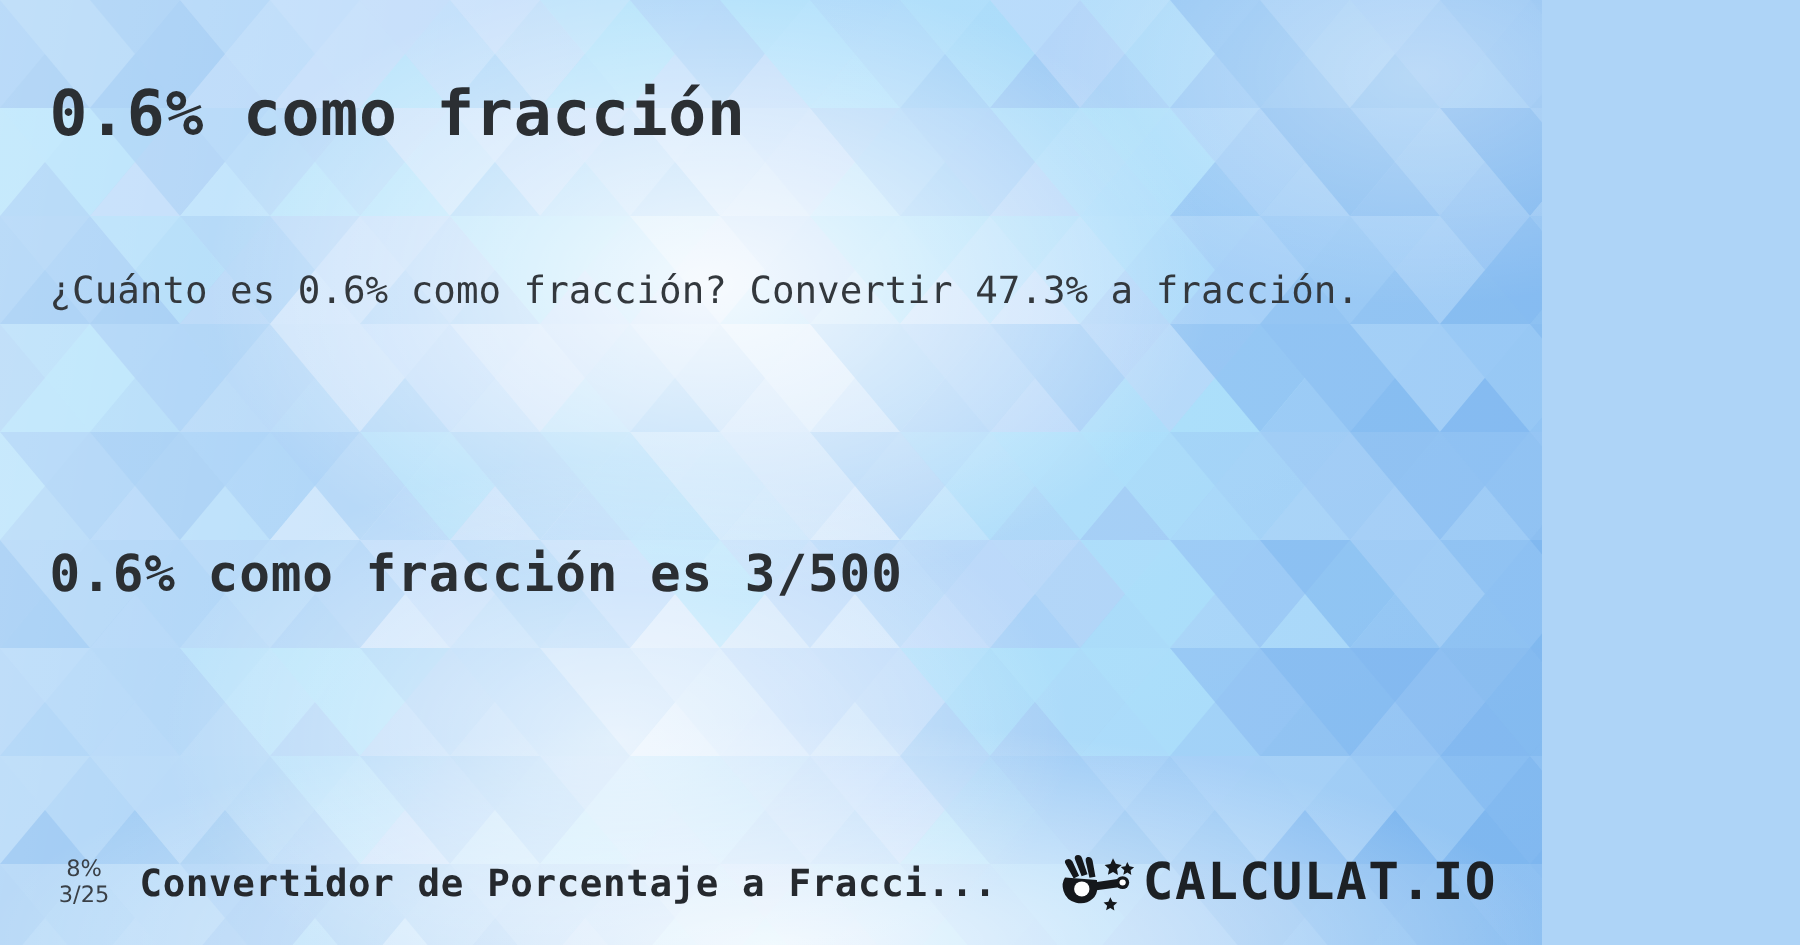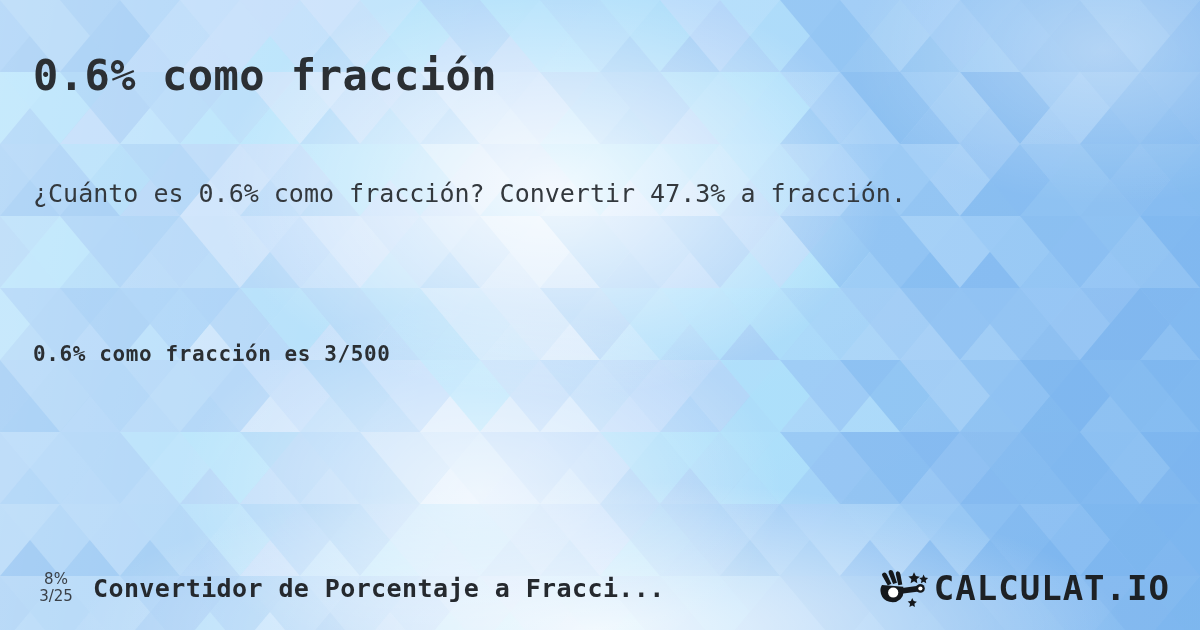--- a/index.html
+++ b/index.html
@@ -9,21 +9,21 @@
     height: 630px;
     overflow: hidden;
   }
   body {
     font-family: "DejaVu Sans Mono", monospace;
     background: #aed4f7;
   }
 
   #card {
     position: relative;
-    width: 1200px;
+    width: 1028px;
     height: 630px;
     overflow: hidden;
     background: #14b8a6;
   }
 
   
   #bg {
     position: absolute;
     inset: 0;
     overflow: hidden;
@@ -70,22 +70,22 @@
     line-height: 44px;
     color: #33383d;
     font-family: "DejaVu Sans Mono", monospace;
     white-space: nowrap;
   }
   .intro div { white-space: nowrap; }
 
   .answer {
     position: absolute;
     left: 33px;
-    top: 342px;
-    font-size: 21px;
+    top: 363px;
+    font-size: 34px;
     font-weight: 700;
     letter-spacing: 0.6px;
     color: #2b2f33;
     font-family: "DejaVu Sans Mono", monospace;
     white-space: nowrap;
   }
 
   
   #footer {
     position: absolute;

